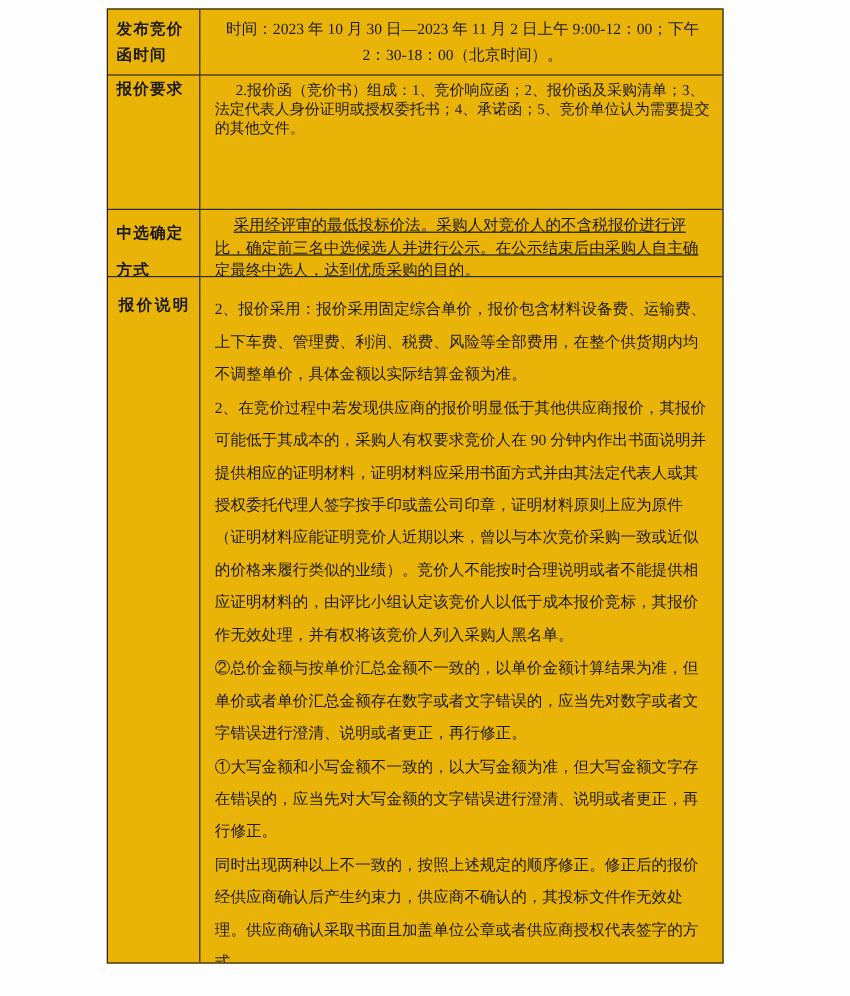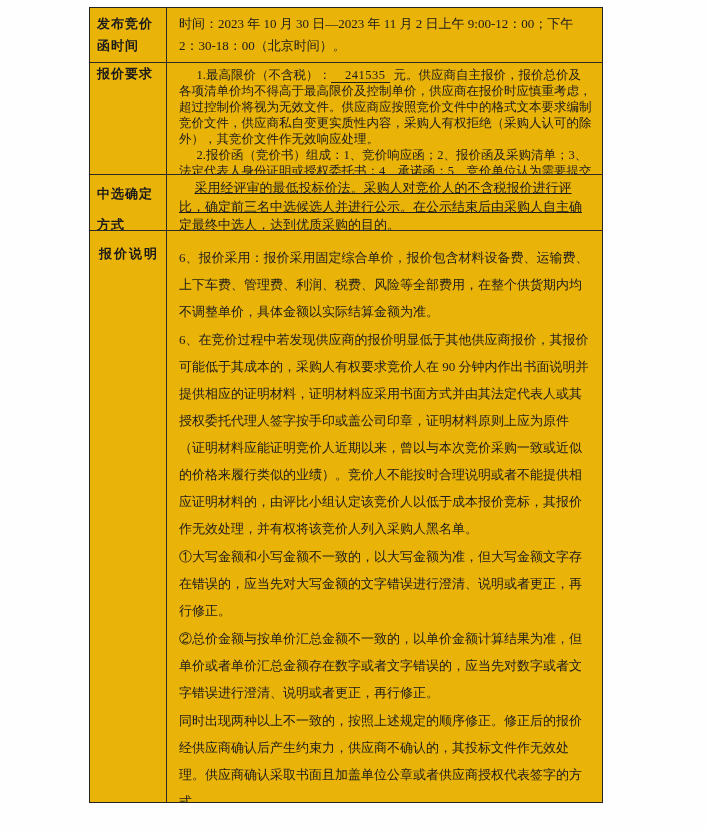--- a/index.html
+++ b/index.html
@@ -30,21 +30,21 @@
     letter-spacing:1px;
     line-height:22px;
   }
   .con{
     font-size:13px;
     padding:3px 10px 0 12px;
   }
   .cell.bline{border-bottom:1.4px solid #2a2a2a;}
   p{margin:0;}
   
-  .r0.con{line-height:22px;padding-top:5px;}
+  .r0.con{line-height:22px;padding-top:5px;text-align:center;}
   
   .r1.lab{display:flex;align-items:flex-start;padding-top:0;}
   .r1.con{font-size:12.5px;line-height:16px;padding-top:4px;}
   .r1.con p.ind15{text-indent:1.4em;}
   
   .r2.lab{line-height:31px;padding-top:3px;}
   .r2.con{line-height:18.5px;padding-top:4px;text-decoration:underline;}
   .r2.con p{text-indent:1.2em;}
   
   .r3.lab{padding-top:12px;text-align:center;letter-spacing:2px;font-family:Liberation Serif, serif;}
@@ -66,37 +66,36 @@
       <span>发布竞价函时间</span>
     </div>
     <div class="cell con r0 bline">
       <p>时间：2023 年 10 月 30 日—2023 年 11 月 2 日上午 9:00-12：00；下午 2：30-18：00（北京时间）。</p>
     </div>
 
     <div class="cell lab r1 bline">
       <span>报价要求</span>
     </div>
     <div class="cell con r1 bline">
-      <p class="ind15"><span>1.最高限价（不含税）：</span><span class="price">241535</span><span> 元。供应商自主报价，报价总价及各项清单价均不得高于最高限价及控制单价，供应商在报价时应慎重考虑，超过控制价将视为无效文件。供应商应按照竞价文件中的格式文本要求编制竞价文件，供应商私自变更实质性内容，采购人有权拒绝（采购人认可的除外），其竞价文件作无效响应处理。</span></p>
       <p class="ind15">2.报价函（竞价书）组成：1、竞价响应函；2、报价函及采购清单；3、法定代表人身份证明或授权委托书；4、承诺函；5、竞价单位认为需要提交的其他文件。</p>
 
     </div>
 
     <div class="cell lab r2 bline">
       <span>中选确定方式</span>
     </div>
     <div class="cell con r2 bline">
       <p>采用经评审的最低投标价法。采购人对竞价人的不含税报价进行评比，确定前三名中选候选人并进行公示。在公示结束后由采购人自主确定最终中选人，达到优质采购的目的。</p>
     </div>
 
     <div class="cell lab r3">
       <span>报价说明</span>
     </div>
     <div class="cell con r3">
-      <p>6、报价采用：报价采用固定综合单价，报价包含材料设备费、运输费、上下车费、管理费、利润、税费、风险等全部费用，在整个供货期内均不调整单价，具体金额以实际结算金额为准。</p>
-      <p>6、在竞价过程中若发现供应商的报价明显低于其他供应商报价，其报价可能低于其成本的，采购人有权要求竞价人在 90 分钟内作出书面说明并提供相应的证明材料，证明材料应采用书面方式并由其法定代表人或其授权委托代理人签字按手印或盖公司印章，证明材料原则上应为原件（证明材料应能证明竞价人近期以来，曾以与本次竞价采购一致或近似的价格来履行类似的业绩）。竞价人不能按时合理说明或者不能提供相应证明材料的，由评比小组认定该竞价人以低于成本报价竞标，其报价作无效处理，并有权将该竞价人列入采购人黑名单。</p>
+      <p>2、报价采用：报价采用固定综合单价，报价包含材料设备费、运输费、上下车费、管理费、利润、税费、风险等全部费用，在整个供货期内均不调整单价，具体金额以实际结算金额为准。</p>
+      <p>2、在竞价过程中若发现供应商的报价明显低于其他供应商报价，其报价可能低于其成本的，采购人有权要求竞价人在 90 分钟内作出书面说明并提供相应的证明材料，证明材料应采用书面方式并由其法定代表人或其授权委托代理人签字按手印或盖公司印章，证明材料原则上应为原件（证明材料应能证明竞价人近期以来，曾以与本次竞价采购一致或近似的价格来履行类似的业绩）。竞价人不能按时合理说明或者不能提供相应证明材料的，由评比小组认定该竞价人以低于成本报价竞标，其报价作无效处理，并有权将该竞价人列入采购人黑名单。</p>
+      <p>②总价金额与按单价汇总金额不一致的，以单价金额计算结果为准，但单价或者单价汇总金额存在数字或者文字错误的，应当先对数字或者文字错误进行澄清、说明或者更正，再行修正。</p>
       <p>①大写金额和小写金额不一致的，以大写金额为准，但大写金额文字存在错误的，应当先对大写金额的文字错误进行澄清、说明或者更正，再行修正。</p>
-      <p>②总价金额与按单价汇总金额不一致的，以单价金额计算结果为准，但单价或者单价汇总金额存在数字或者文字错误的，应当先对数字或者文字错误进行澄清、说明或者更正，再行修正。</p>
       <p>同时出现两种以上不一致的，按照上述规定的顺序修正。修正后的报价经供应商确认后产生约束力，供应商不确认的，其投标文件作无效处理。供应商确认采取书面且加盖单位公章或者供应商授权代表签字的方式。</p>
     </div>
 
   </div>
 </div>
 
 </body></html>

